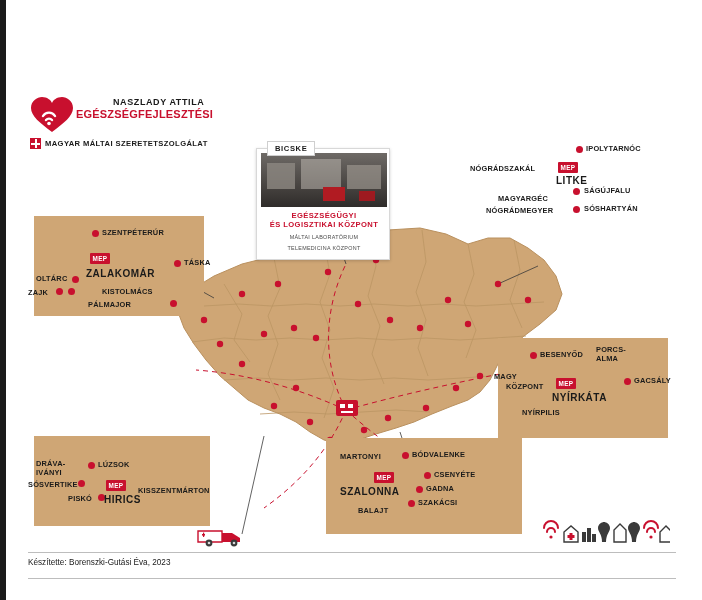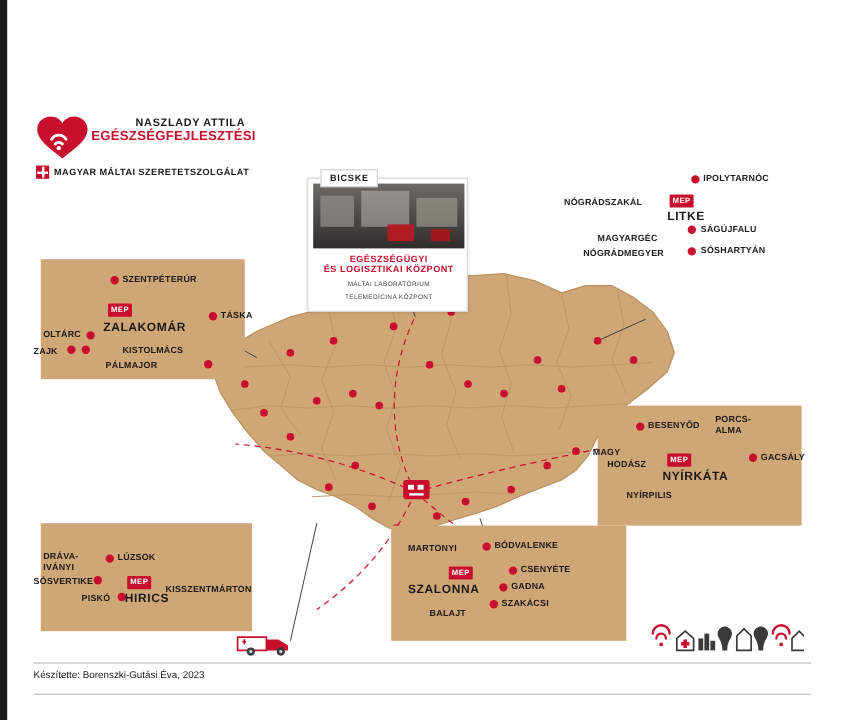--- a/index.html
+++ b/index.html
@@ -480,21 +480,21 @@
     <div class="cluster-label" style="left:470px; top:106px;">MAGYARGÉC</div>
     <div class="cluster-label" style="left:458px; top:118px;">NÓGRÁDMEGYER</div>
     <div class="dot" style="left:545px; top:118px;"></div>
     <div class="cluster-label" style="left:556px; top:116px;">SÓSHARTYÁN</div>
 
     <div class="cluster" style="left:470px; top:250px; width:170px; height:100px;"></div>
     <div class="dot" style="left:502px; top:264px;"></div>
     <div class="cluster-label" style="left:512px; top:262px;">BESENYŐD</div>
     <div class="cluster-label" style="left:568px; top:258px; width:42px; white-space:normal; line-height:1.15;">PORCS-ALMA</div>
     <div class="cluster-label" style="left:466px; top:284px;">MAGY</div>
-    <div class="cluster-label" style="left:478px; top:294px;">HODÁSZ</div>
+    <div class="cluster-label" style="left:478px; top:294px;">KÖZPONT</div>
     <div class="mep" style="left:528px; top:290px;">MEP</div>
     <div class="dot" style="left:596px; top:290px;"></div>
     <div class="cluster-label" style="left:606px; top:288px;">GACSÁLY</div>
     <div class="cluster-label big" style="left:524px; top:304px;">NYÍRKÁTA</div>
     <div class="cluster-label" style="left:494px; top:320px;">NYÍRPILIS</div>
 
     <div class="cluster" style="left:6px; top:348px; width:176px; height:90px;"></div>
     <div class="cluster-label" style="left:8px; top:372px; width:40px; white-space:normal; line-height:1.15;">DRÁVA-IVÁNYI</div>
     <div class="dot" style="left:60px; top:374px;"></div>
     <div class="cluster-label" style="left:70px; top:372px;">LÚZSOK</div>

